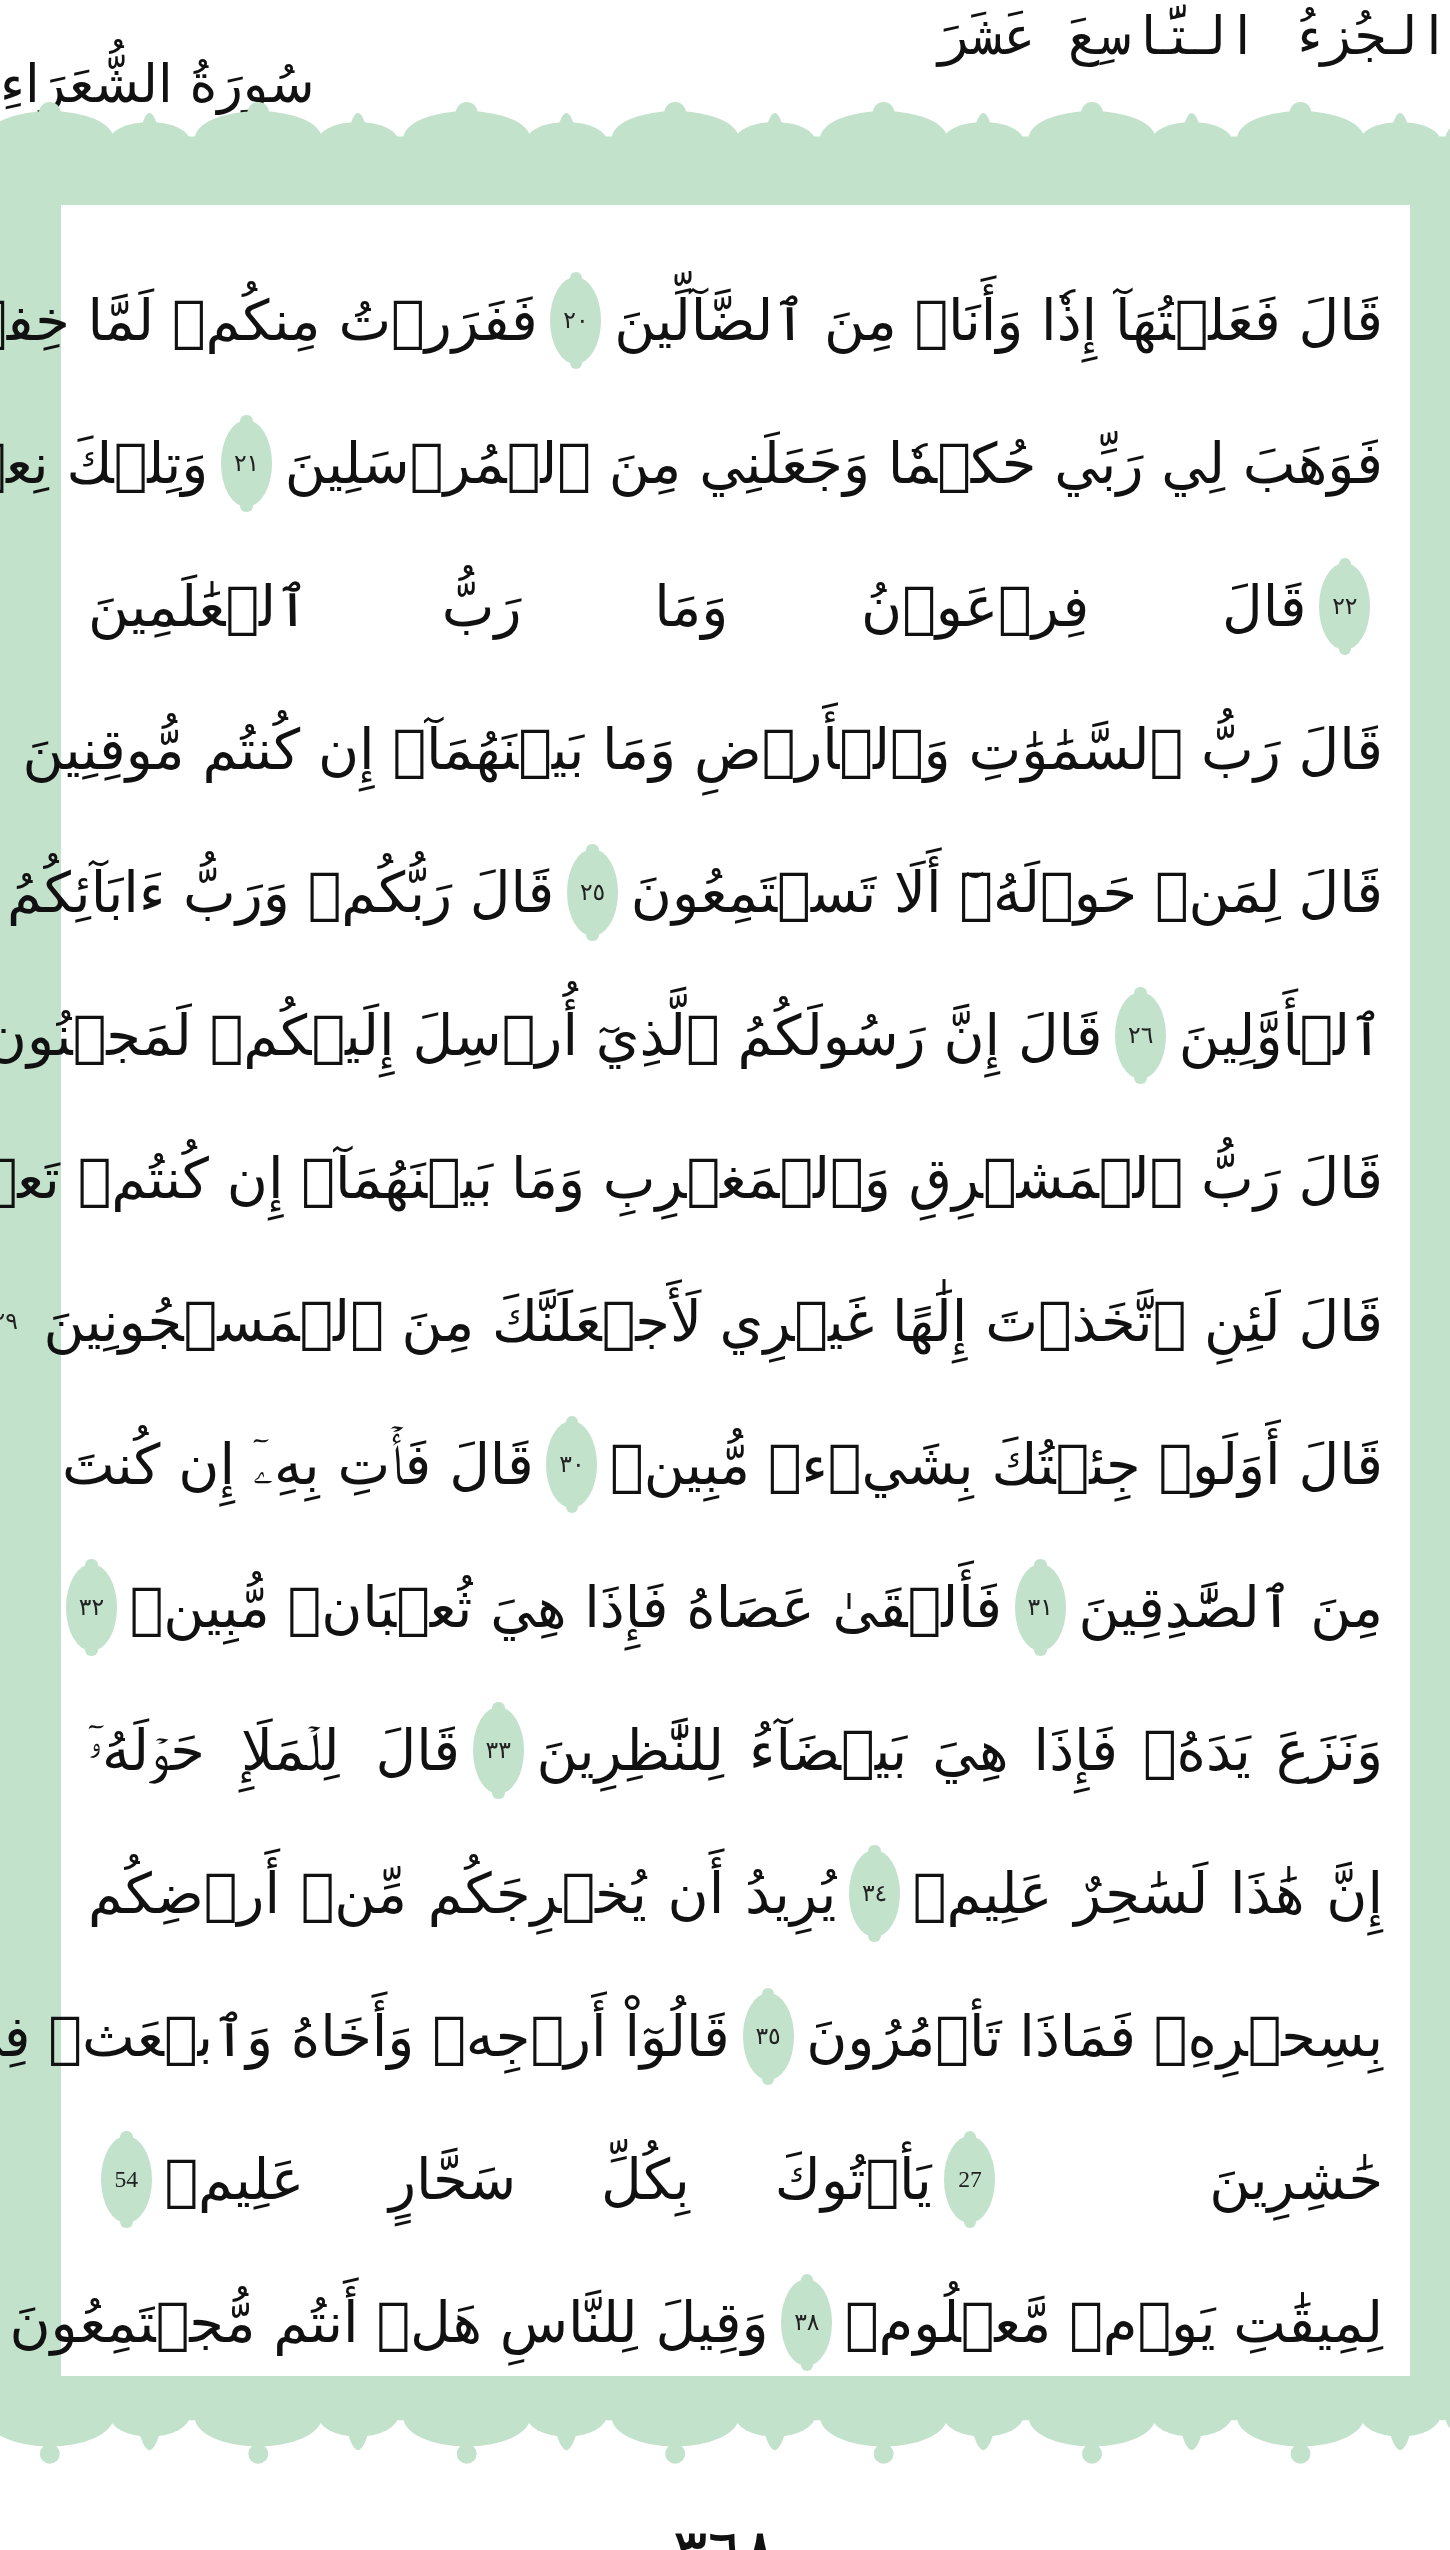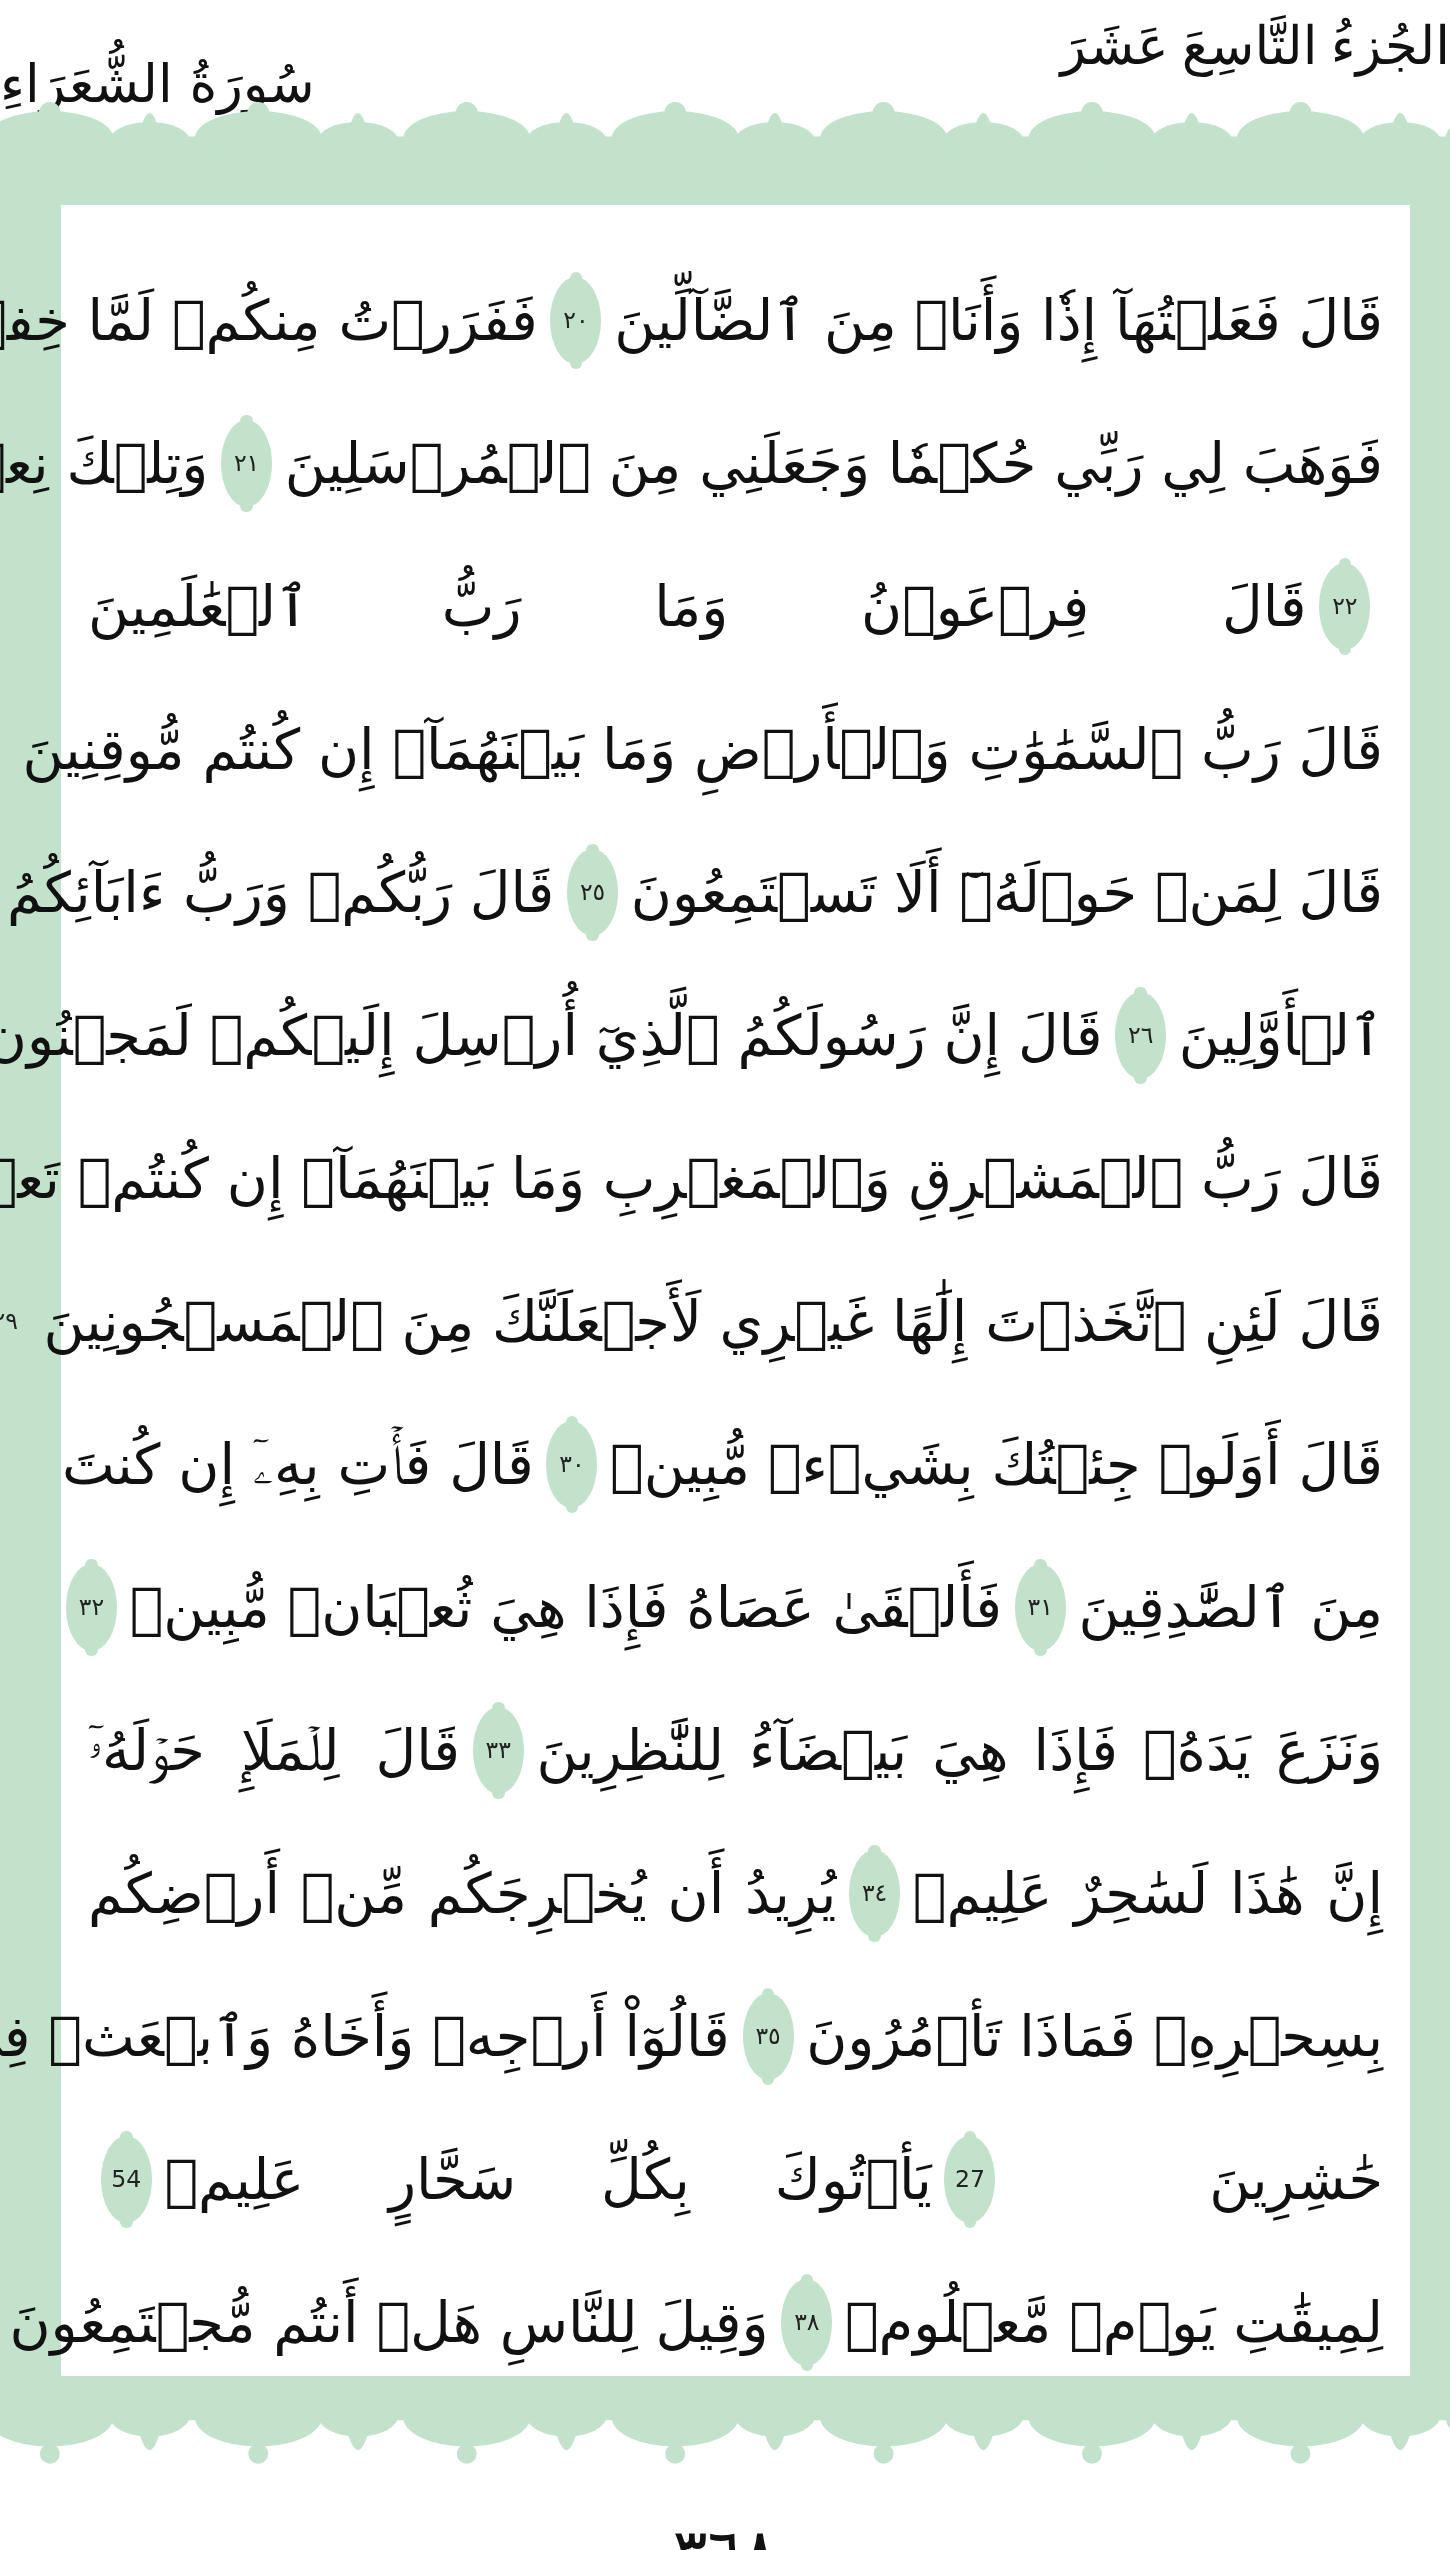--- a/index.html
+++ b/index.html
@@ -1,35 +1,35 @@
 <!DOCTYPE html>
 <html style="font-size:14.5px"><head>
 <meta charset="utf-8">
 <style>
   html, body { margin: 0; padding: 0; background: #ffffff; }
   body { width: 1450px; height: 2550px; position: relative; overflow: hidden;
          font-family: "DejaVu Sans", sans-serif; color: #111; }
   .header { position: absolute; top: 0; left: 0; width: 1450px; height: 102px; }
-  .header .juz { position: absolute; right: 0; top: 15px; font-size: 53px;
-                 direction: rtl; white-space: nowrap; font-family: Liberation Serif, serif; }
+  .header .juz { position: absolute; right: 0; top: 5px; font-size: 53px;
+                 direction: rtl; white-space: nowrap; font-family: Liberation Mono, monospace; }
   .header .surah { position: absolute; left: 0; top: 11px; font-size: 53px;
                    direction: rtl; white-space: nowrap; font-family: "DejaVu Sans", sans-serif; margin-top: 42px; }
   .frame { position: absolute; left: 0; top: 102px; width: 1450px; height: 2379px; }
   .frame svg { position: absolute; left: 0; top: 0; }
   .panel { position: absolute; left: 61px; top: 205px; width: 1349px; height: 2171px;
            background: #ffffff; }
   .lines { position: absolute; left: 27px; right: 27px; top: 44px; }
   .line { height: 143px; direction: rtl; display: flex; align-items: center;
           justify-content: space-between; font-size: 56px; line-height: 1;
           white-space: nowrap; font-family: "DejaVu Sans", sans-serif; }
   .seg { flex: 1 1 auto; text-align: justify; text-align-last: justify; }
   .marker { flex: 0 0 auto; width: 51px; height: 87px; margin: 0 12.7px;
             background: #c2e2cb; border-radius: 50% / 50%;
             display: flex; align-items: center; justify-content: center;
-            font-size: 23.6px; color: #222; position: relative; }
+            font-size: 23.6px; color: #222; position: relative; font-family: Liberation Serif, serif; }
   .marker::before, .marker::after { content: ""; position: absolute; left: 50%;
             width: 12.7px; height: 12.7px; margin-left: -6.3px; background: #c2e2cb; border-radius: 50%; }
   .marker::before { top: -5.4px; }
   .marker::after { bottom: -5.4px; }
   .page-num { position: absolute; left: 0; width: 1450px; top: 2515px; text-align: center;
               font-size: 65px; direction: rtl; font-family: "DejaVu Sans", sans-serif; }
 </style>
 </head>
 <body>
 

